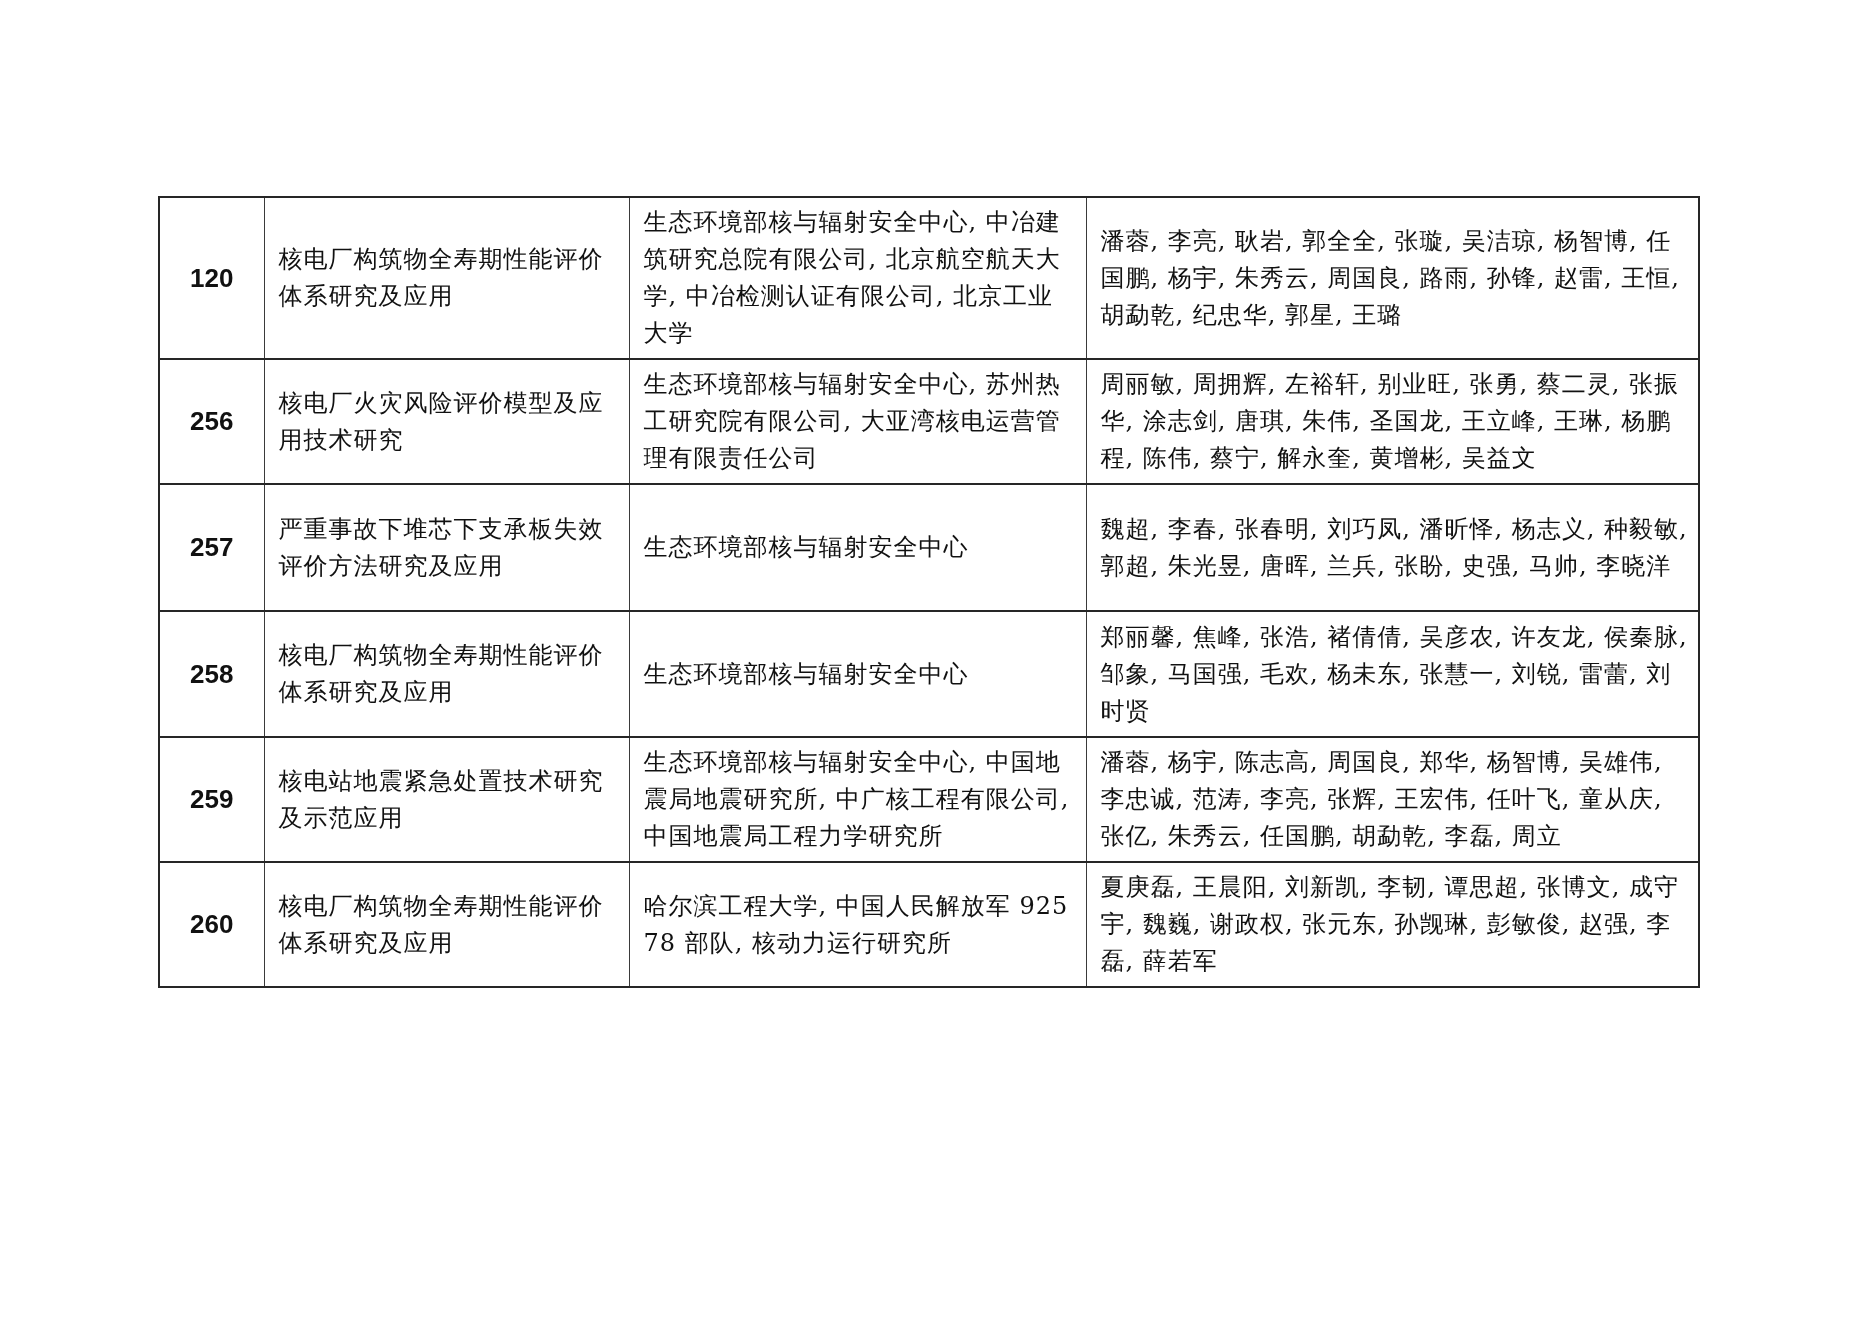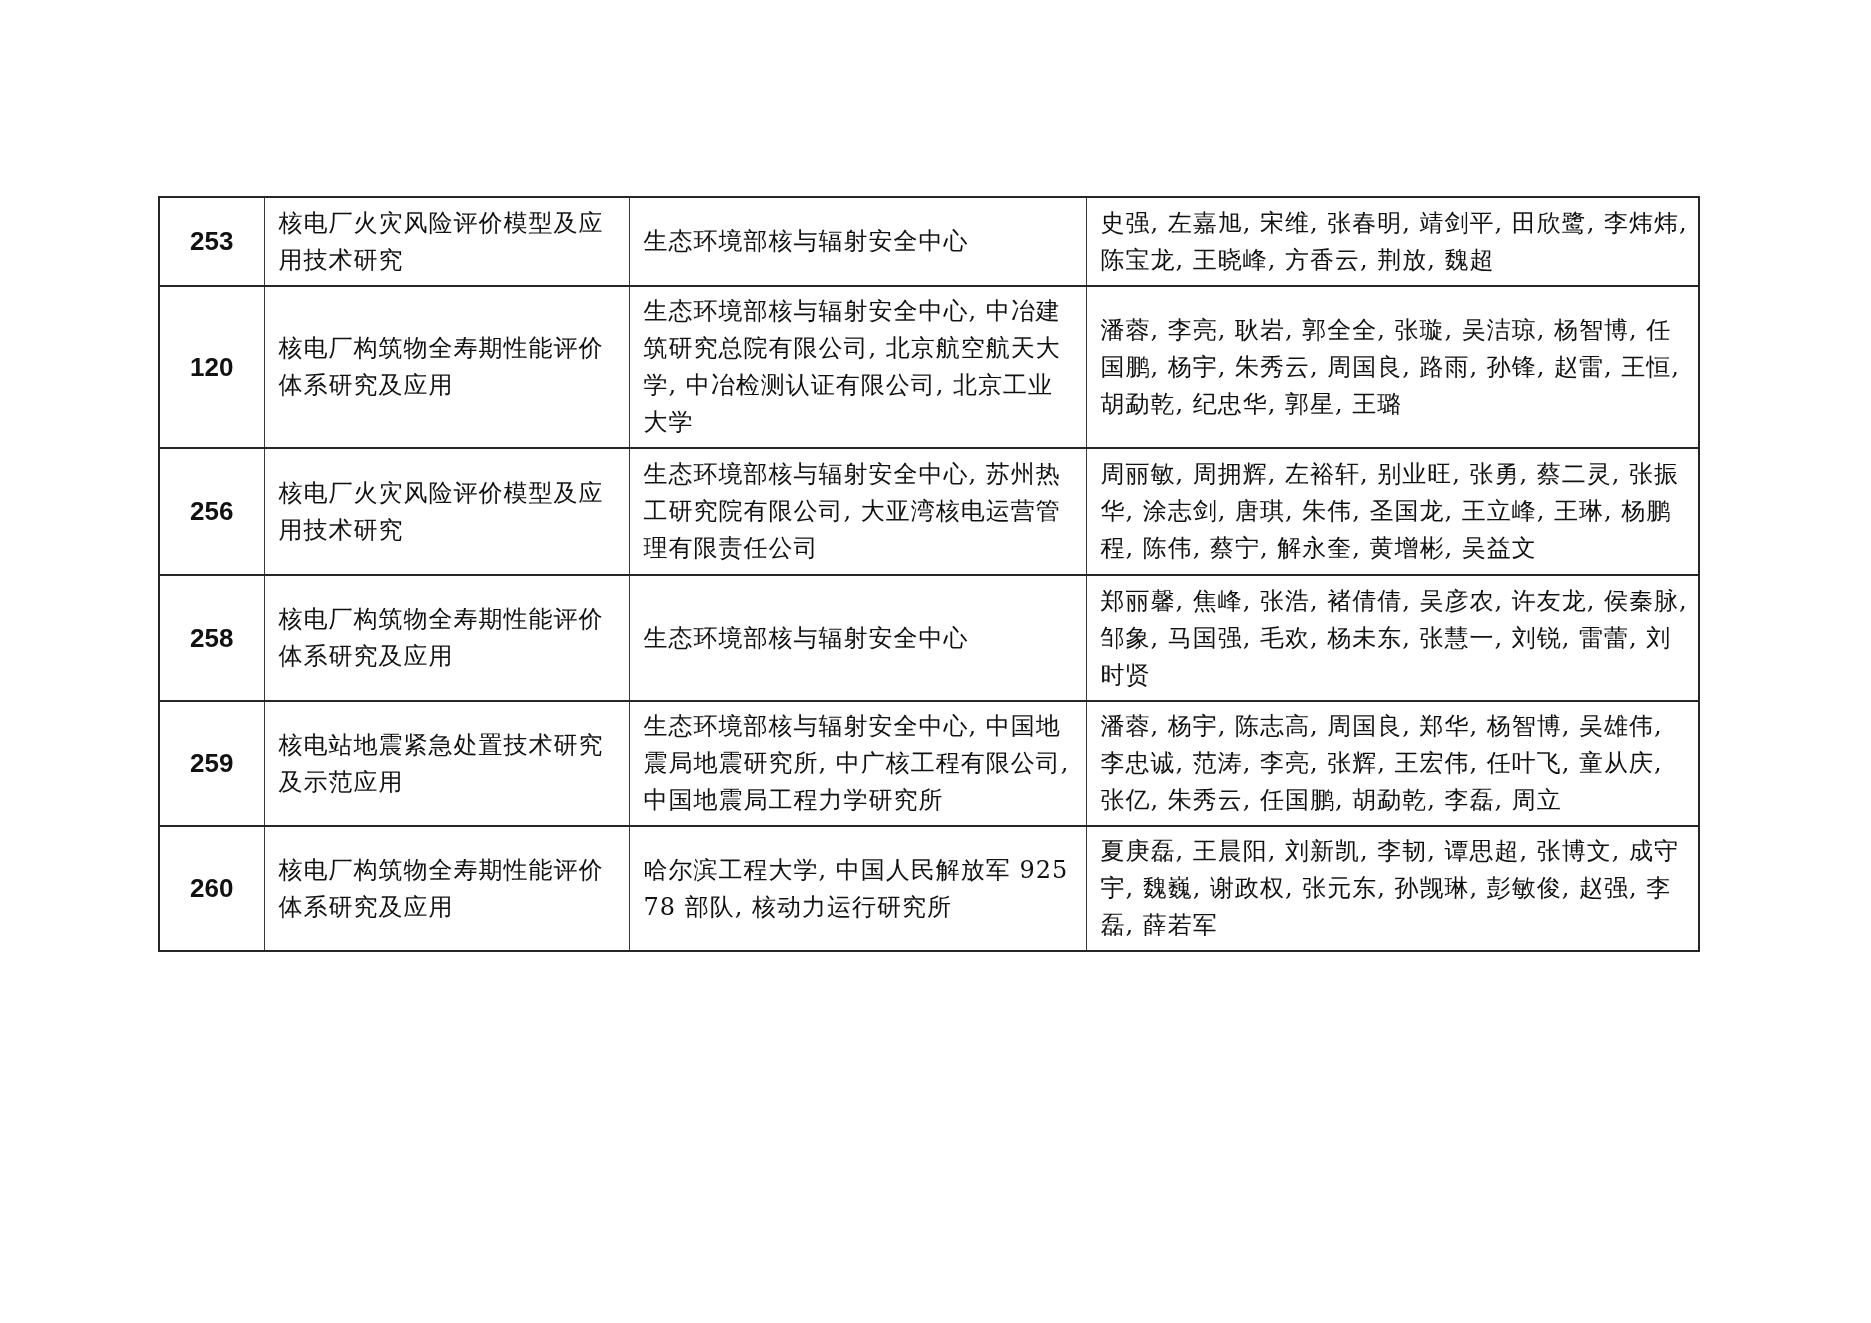--- a/index.html
+++ b/index.html
@@ -65,42 +65,42 @@
 
 <div class="page">
   <table class="projects">
     <colgroup>
       <col class="c-num">
       <col class="c-title">
       <col class="c-org">
       <col class="c-ppl">
     </colgroup>
     <tbody id="projects-body">
-  <tr>
-    <td class="num">253</td>
-    <td class="title">核电厂火灾风险评价模型及应用技术研究</td>
-    <td class="org">生态环境部核与辐射安全中心</td>
-    <td class="ppl">史强, 左嘉旭, 宋维, 张春明, 靖剑平, 田欣鹭, 李炜炜, 陈宝龙, 王晓峰, 方香云, 荆放, 魏超</td>
-  </tr>
 
 
   <tr>
     <td class="num">120</td>
     <td class="title">核电厂构筑物全寿期性能评价体系研究及应用</td>
     <td class="org">生态环境部核与辐射安全中心, 中冶建筑研究总院有限公司, 北京航空航天大学, 中冶检测认证有限公司, 北京工业大学</td>
     <td class="ppl">潘蓉, 李亮, 耿岩, 郭全全, 张璇, 吴洁琼, 杨智博, 任国鹏, 杨宇, 朱秀云, 周国良, 路雨, 孙锋, 赵雷, 王恒, 胡勐乾, 纪忠华, 郭星, 王璐</td>
   </tr>
 
   <tr>
     <td class="num">256</td>
     <td class="title">核电厂火灾风险评价模型及应用技术研究</td>
     <td class="org">生态环境部核与辐射安全中心, 苏州热工研究院有限公司, 大亚湾核电运营管理有限责任公司</td>
     <td class="ppl">周丽敏, 周拥辉, 左裕轩, 别业旺, 张勇, 蔡二灵, 张振华, 涂志剑, 唐琪, 朱伟, 圣国龙, 王立峰, 王琳, 杨鹏程, 陈伟, 蔡宁, 解永奎, 黄增彬, 吴益文</td>
   </tr>
 
+  <tr>
+    <td class="num">257</td>
+    <td class="title">严重事故下堆芯下支承板失效评价方法研究及应用</td>
+    <td class="org">生态环境部核与辐射安全中心</td>
+    <td class="ppl">魏超, 李春, 张春明, 刘巧凤, 潘昕怿, 杨志义, 种毅敏, 郭超, 朱光昱, 唐晖, 兰兵, 张盼, 史强, 马帅, 李晓洋</td>
+  </tr>
 
   <tr>
     <td class="num">258</td>
     <td class="title">核电厂构筑物全寿期性能评价体系研究及应用</td>
     <td class="org">生态环境部核与辐射安全中心</td>
     <td class="ppl">郑丽馨, 焦峰, 张浩, 褚倩倩, 吴彦农, 许友龙, 侯秦脉, 邹象, 马国强, 毛欢, 杨未东, 张慧一, 刘锐, 雷蕾, 刘时贤</td>
   </tr>
 
   <tr>
     <td class="num">259</td>

